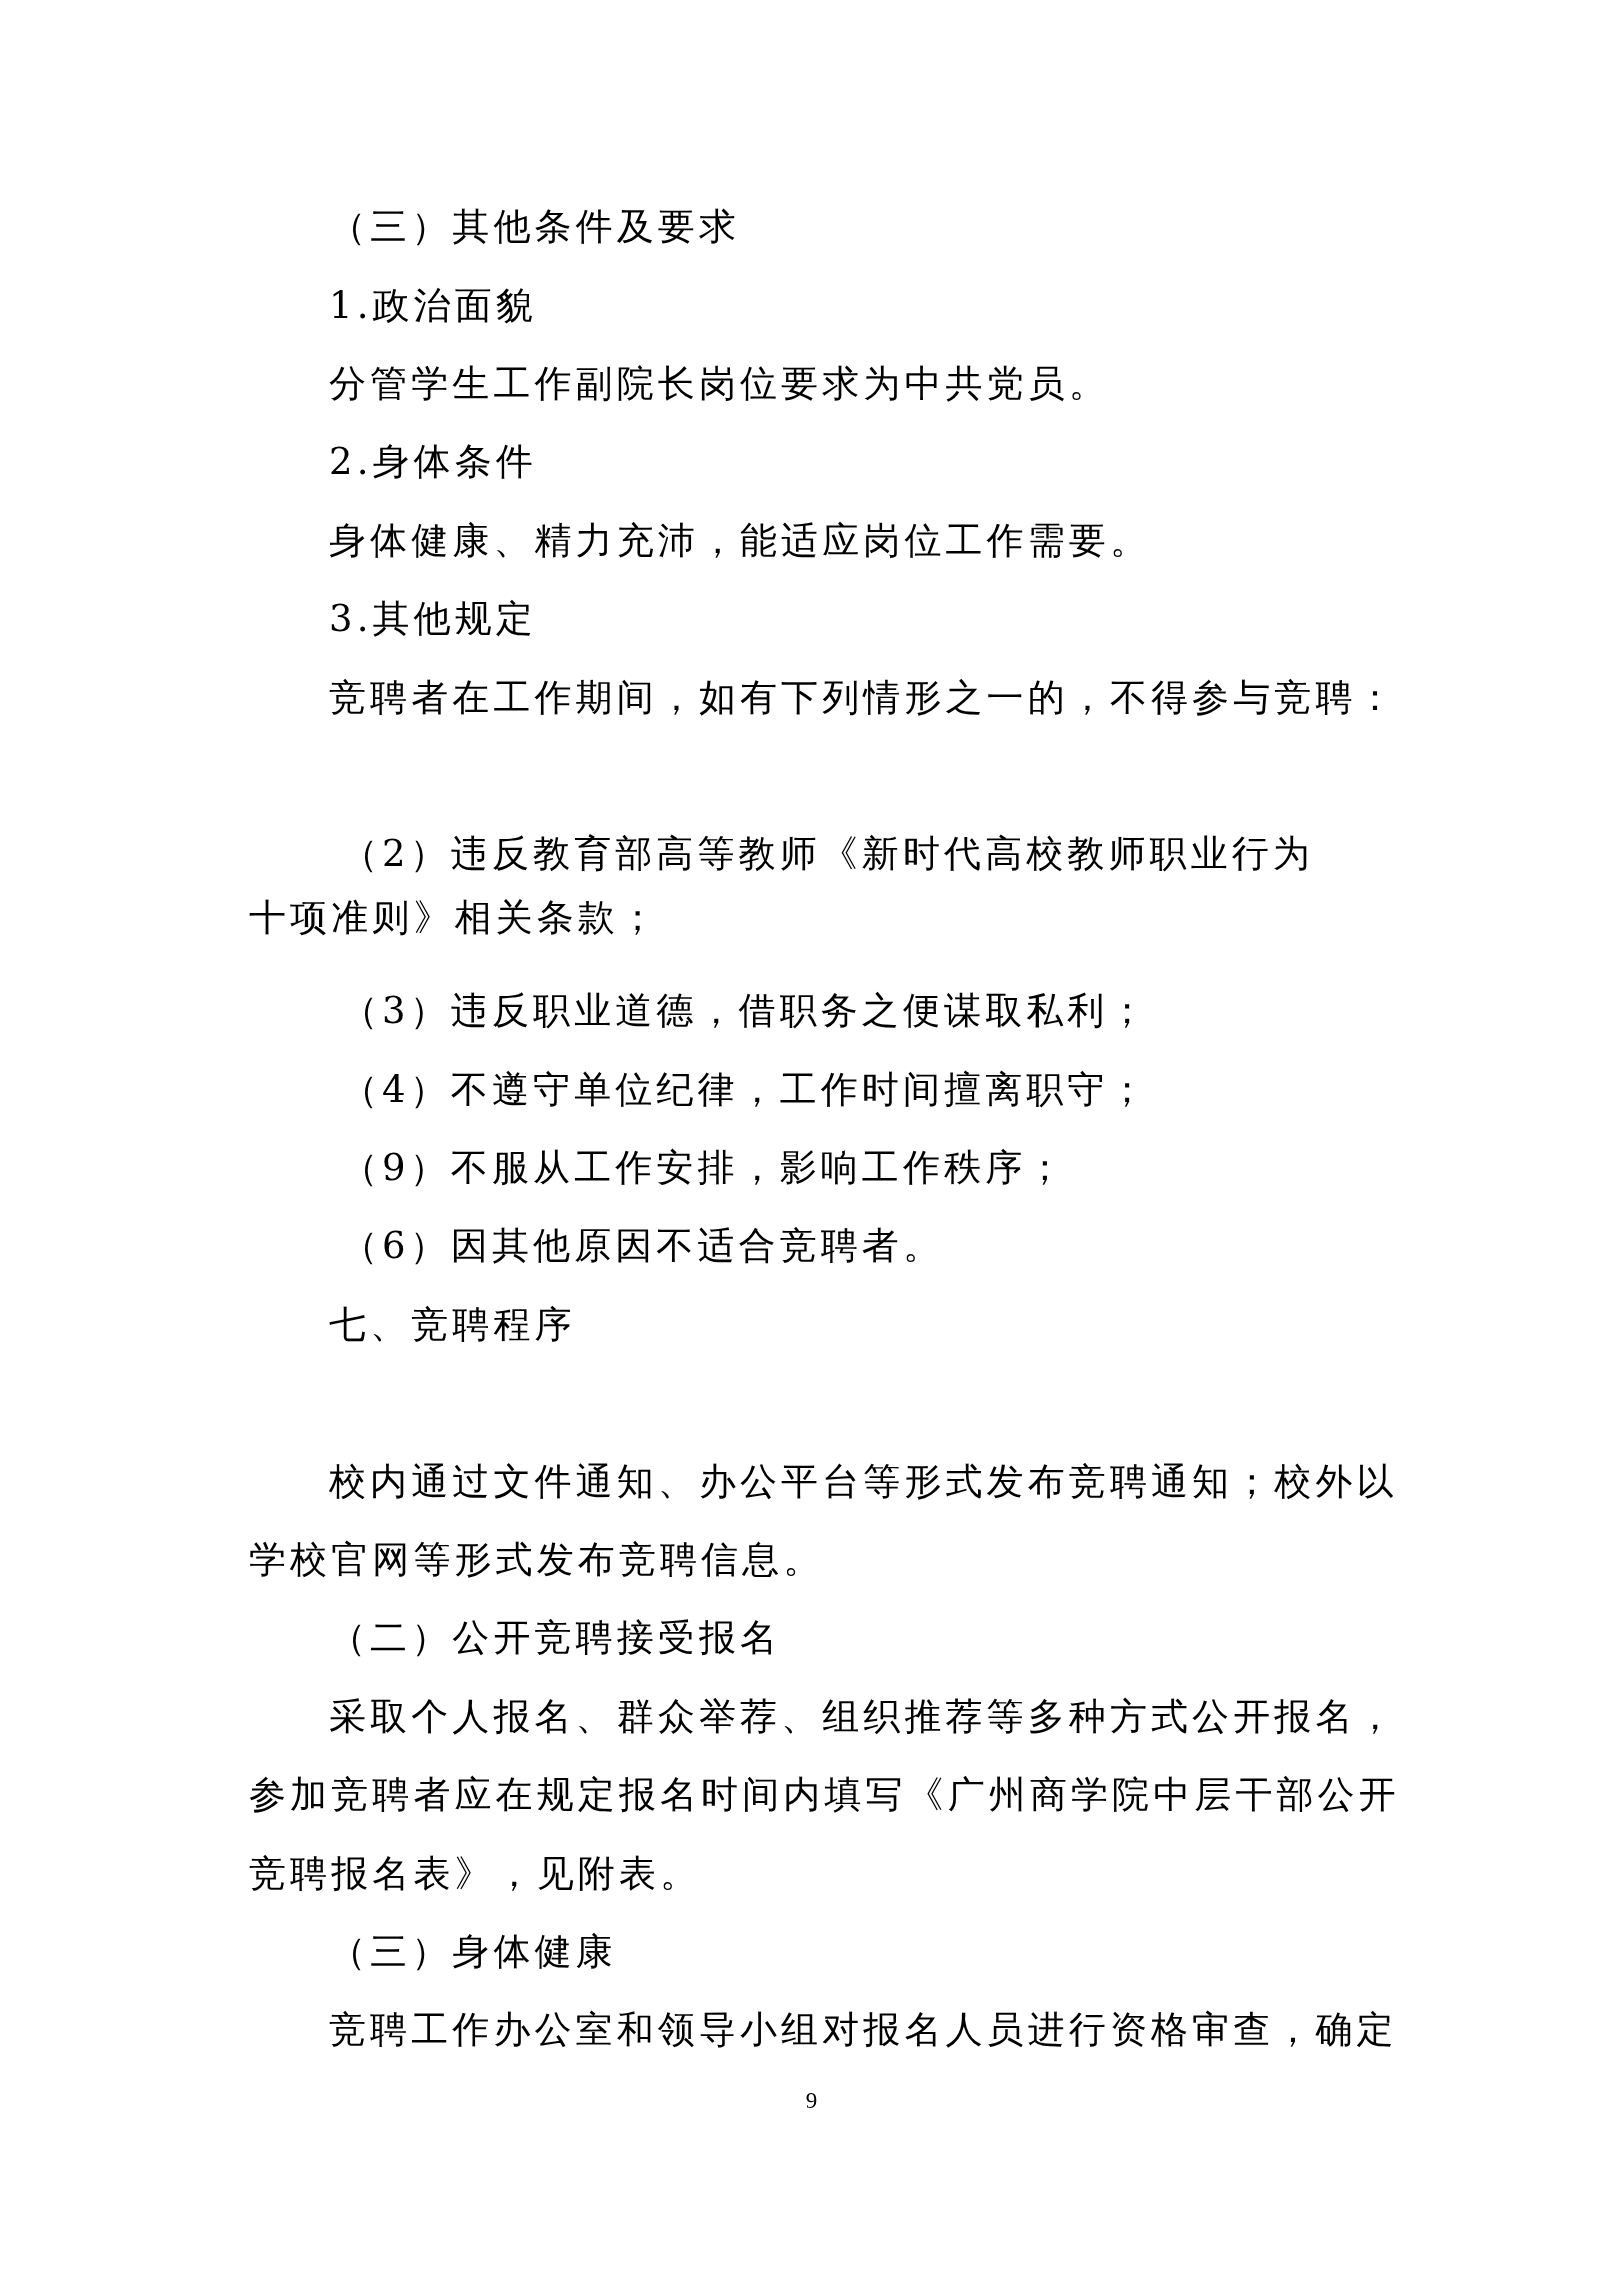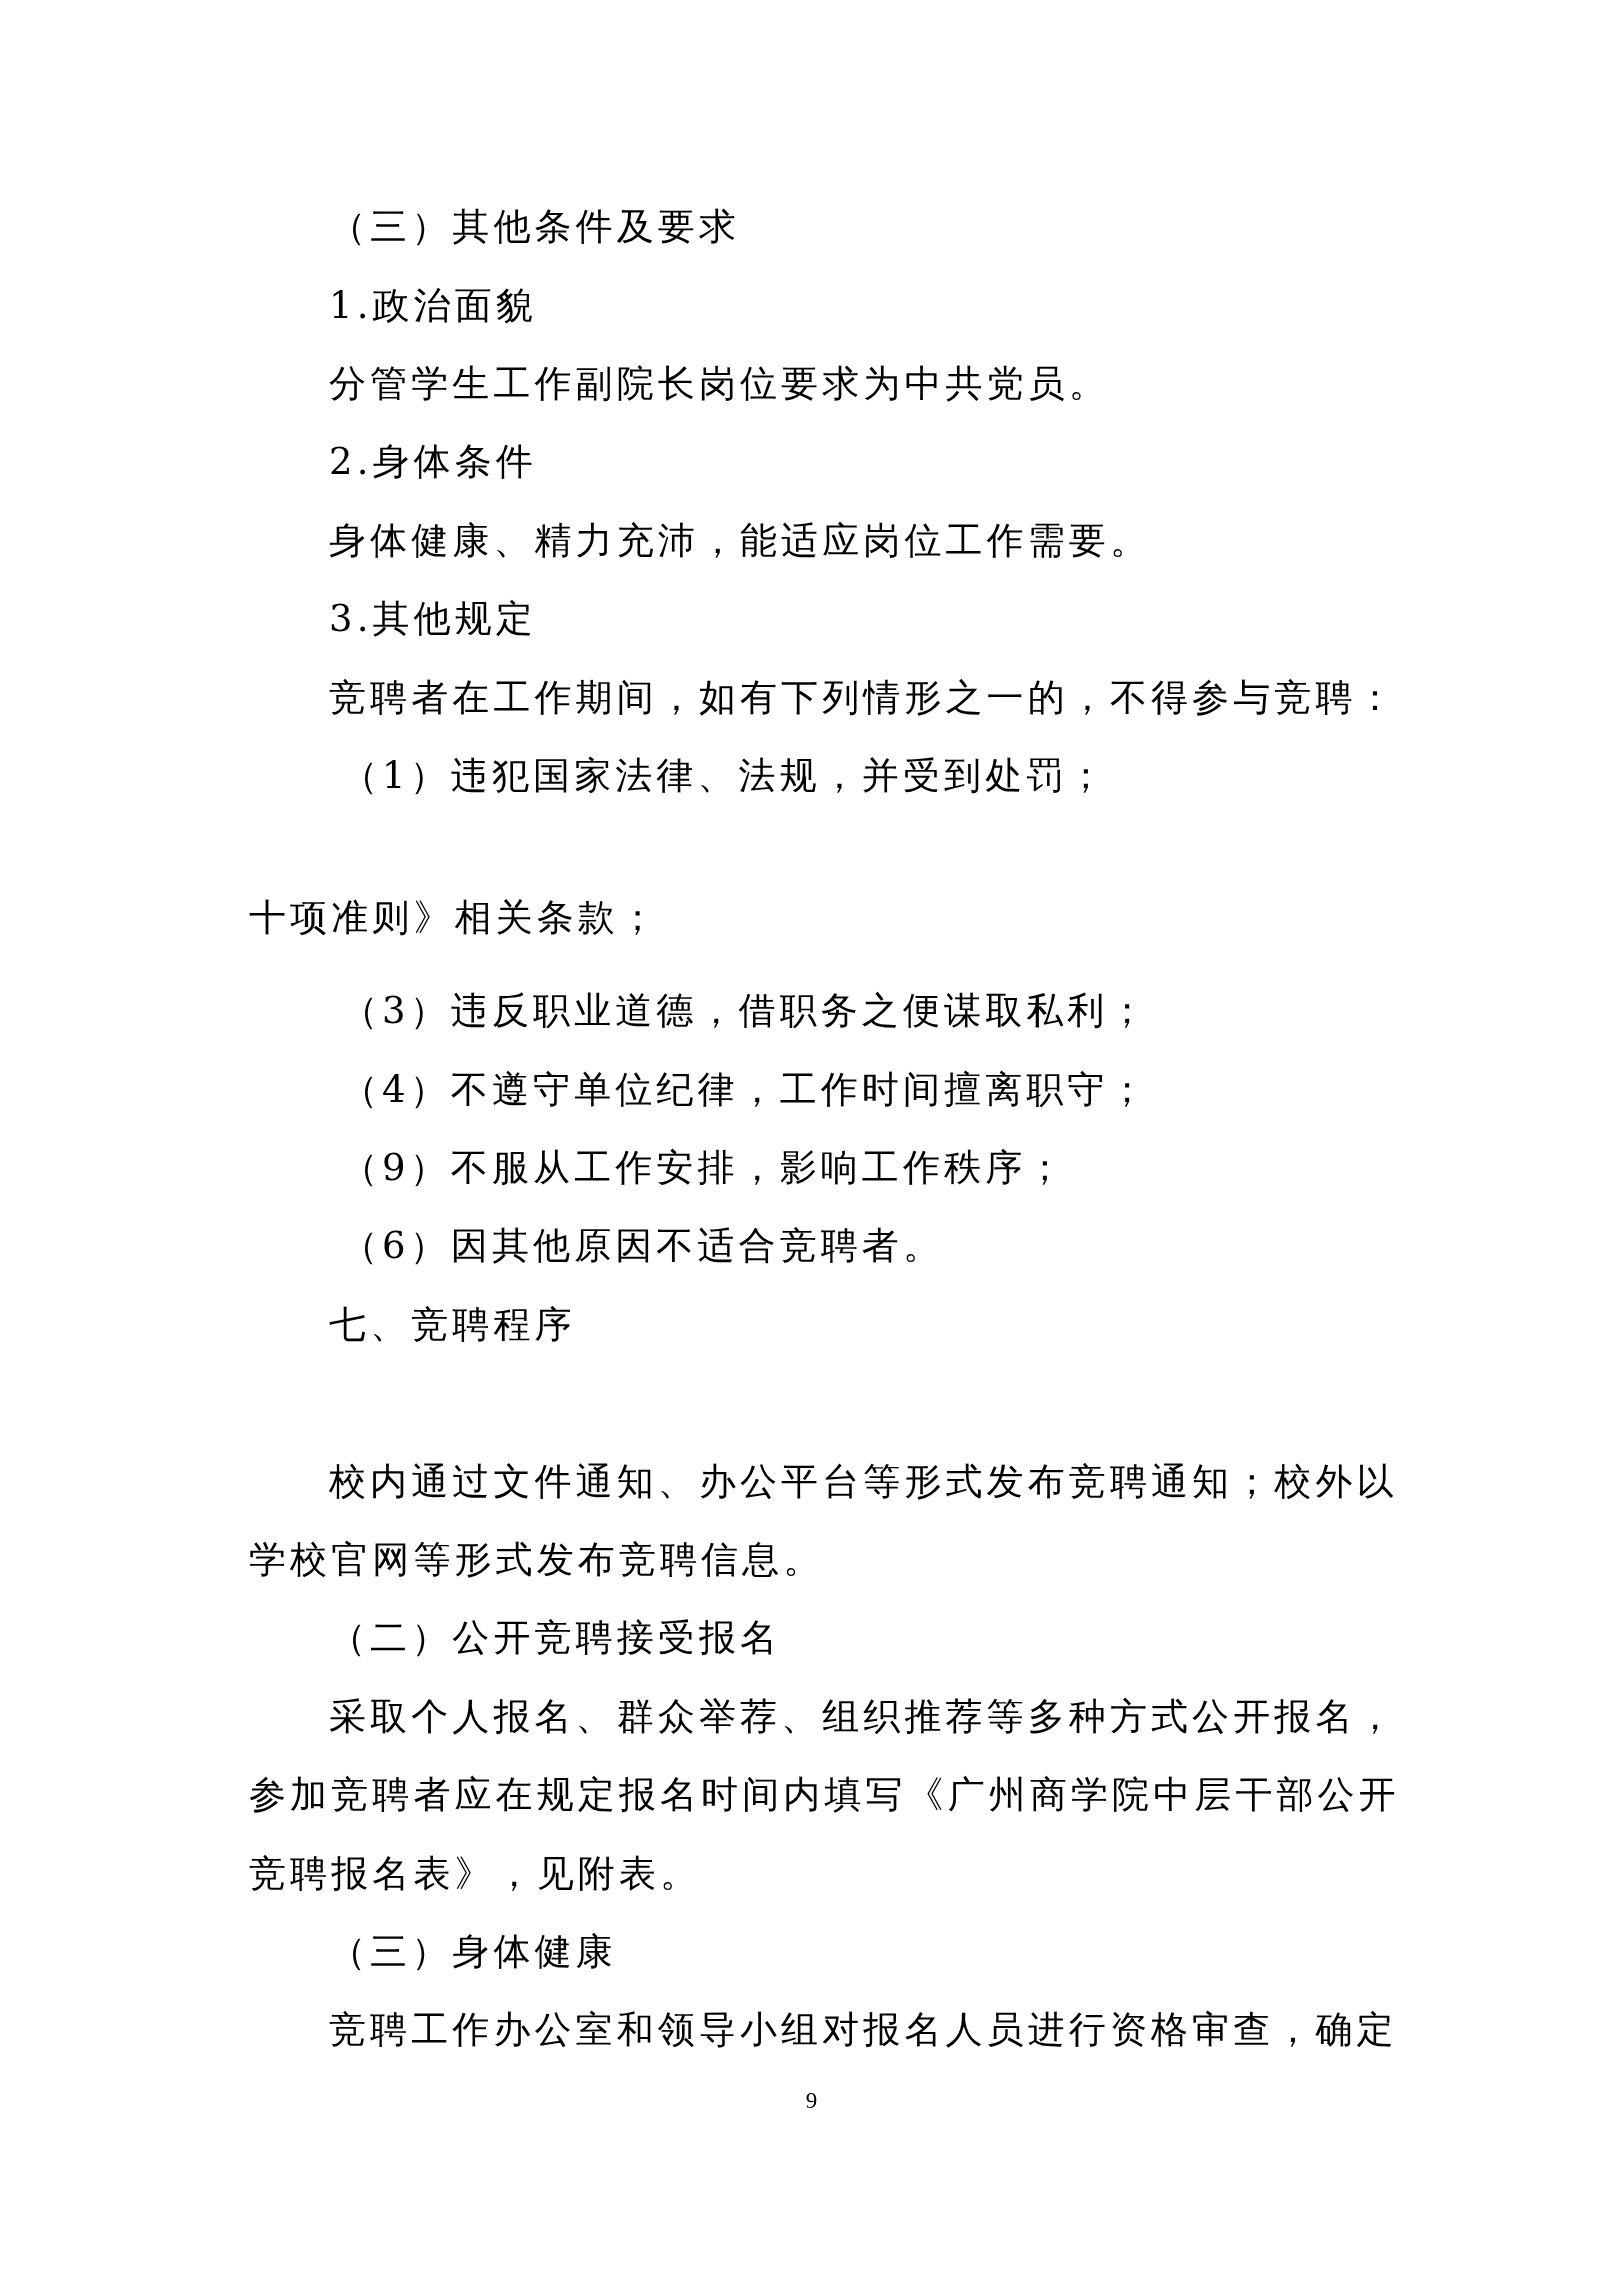--- a/index.html
+++ b/index.html
@@ -17,21 +17,21 @@
 <body>
 
 <div class="page">
   <div class="line indent" style="top:203px">（三）其他条件及要求</div>
   <div class="line indent" style="top:282px">1.政治面貌</div>
   <div class="line indent" style="top:360px">分管学生工作副院长岗位要求为中共党员。</div>
   <div class="line indent" style="top:438px">2.身体条件</div>
   <div class="line indent" style="top:517px">身体健康、精力充沛，能适应岗位工作需要。</div>
   <div class="line indent" style="top:595px">3.其他规定</div>
   <div class="line indent" style="top:674px">竞聘者在工作期间，如有下列情形之一的，不得参与竞聘：</div>
-  <div class="line indent-paren" style="top:752px">（1）违犯国家法律、法规，并受到处罚；</div>
+  <div class="line indent-paren" style="top:830px">（2）违反教育部高等教师《新时代高校教师职业行为</div>
   <div class="line" style="top:894px">十项准则》相关条款；</div>
   <div class="line indent-paren" style="top:987px">（3）违反职业道德，借职务之便谋取私利；</div>
   <div class="line indent-paren" style="top:1066px">（4）不遵守单位纪律，工作时间擅离职守；</div>
   <div class="line indent-paren" style="top:1144px">（9）不服从工作安排，影响工作秩序；</div>
   <div class="line indent-paren" style="top:1222px">（6）因其他原因不适合竞聘者。</div>
   <div class="line indent" style="top:1301px">七、竞聘程序</div>
   <div class="line indent" style="top:1458px">校内通过文件通知、办公平台等形式发布竞聘通知；校外以</div>
   <div class="line" style="top:1536px">学校官网等形式发布竞聘信息。</div>
   <div class="line indent" style="top:1614px">（二）公开竞聘接受报名</div>
   <div class="line indent" style="top:1693px">采取个人报名、群众举荐、组织推荐等多种方式公开报名，</div>

